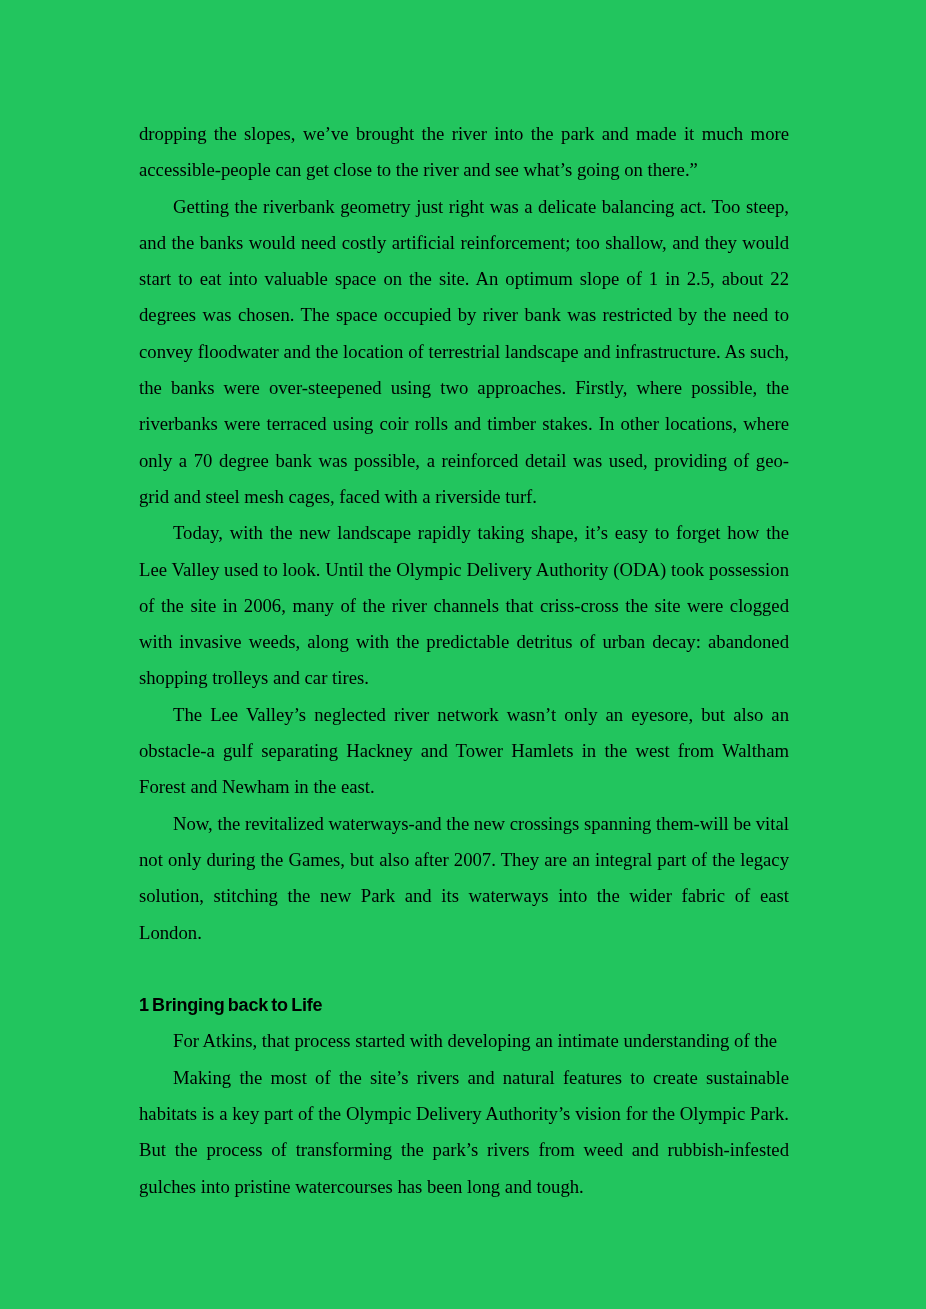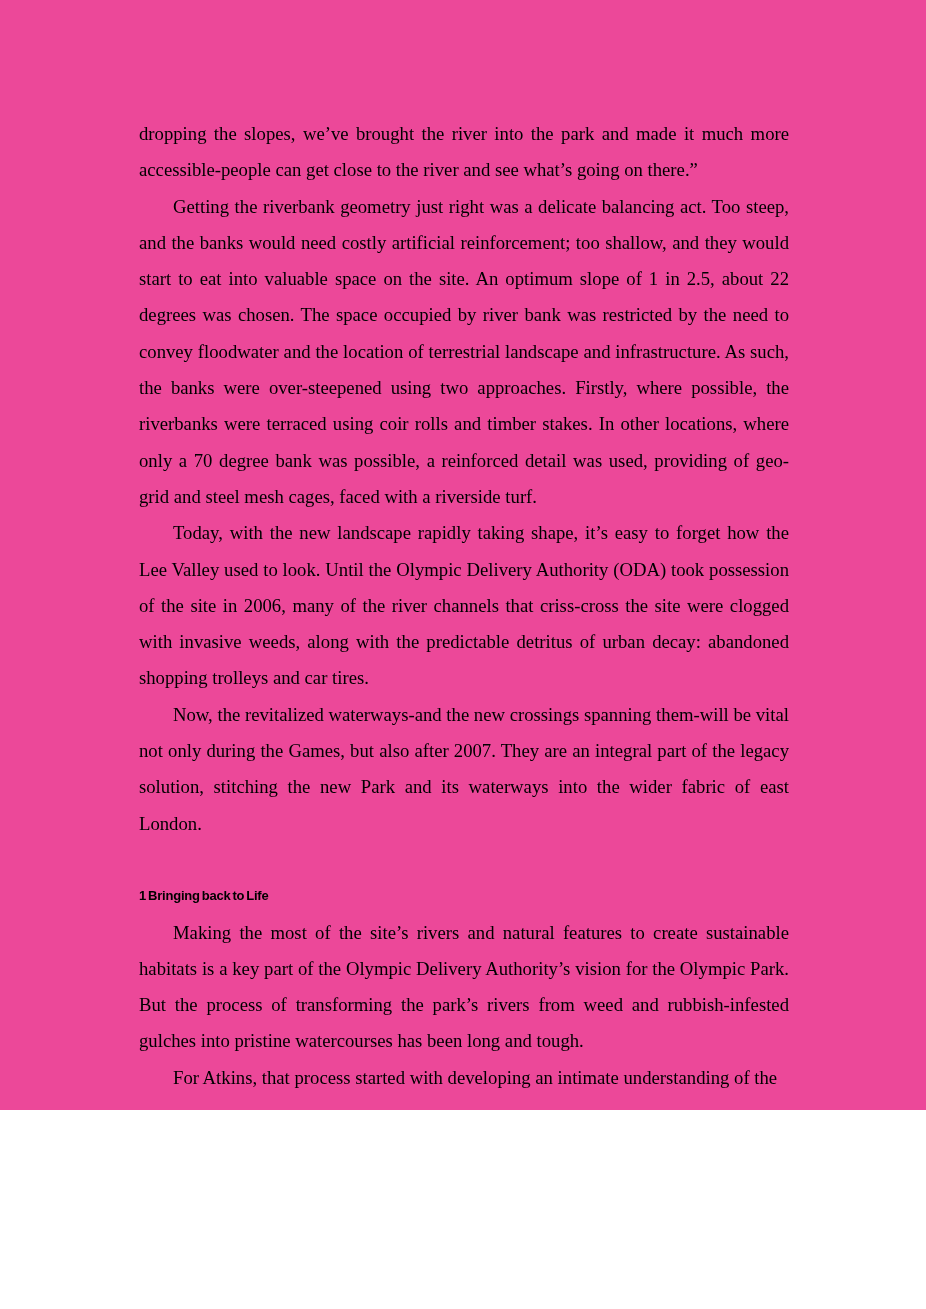--- a/index.html
+++ b/index.html
@@ -3,22 +3,22 @@
 <meta charset="utf-8">
 <style>
   html, body {
     margin: 0;
     padding: 0;
     background: #ffffff;
   }
   .page {
     position: relative;
     width: 926px;
-    height: 1110px;
-    background: #ec4899;
+    height: 1309px;
+    background: #22c55e;
     overflow: hidden;
   }
   .content {
     position: absolute;
     left: 139px;
     top: 116px;
     width: 650px;
     color: #000000;
   }
   .para {
@@ -30,33 +30,34 @@
     text-indent: 34px;
     color: #000000;
   }
   .para.no-indent {
     text-indent: 0;
   }
   .heading {
     margin: 36.3px 0 0 0;
     font-family: "Liberation Sans", "DejaVu Sans", sans-serif;
     font-weight: 700;
-    font-size: 13px;
+    font-size: 18px;
     line-height: 36.3px;
     letter-spacing: -0.2px;
     word-spacing: -1.5px;
     color: #000000;
   }
 </style>
 </head>
 <body>
 
 <div class="page">
   <div class="content">
     <p class="para no-indent">dropping the slopes, we’ve brought the river into the park and made it much more accessible-people can get close to the river and see what’s going on there.”</p>
     <p class="para">Getting the riverbank geometry just right was a delicate balancing act. Too steep, and the banks would need costly artificial reinforcement; too shallow, and they would start to eat into valuable space on the site. An optimum slope of 1 in 2.5, about 22 degrees was chosen. The space occupied by river bank was restricted by the need to convey floodwater and the location of terrestrial landscape and infrastructure. As such, the banks were over-steepened using two approaches. Firstly, where possible, the riverbanks were terraced using coir rolls and timber stakes. In other locations, where only a 70 degree bank was possible, a reinforced detail was used, providing of geo-grid and steel mesh cages, faced with a riverside turf.</p>
     <p class="para">Today, with the new landscape rapidly taking shape, it’s easy to forget how the Lee Valley used to look. Until the Olympic Delivery Authority (ODA) took possession of the site in 2006, many of the river channels that criss-cross the site were clogged with invasive weeds, along with the predictable detritus of urban decay: abandoned shopping trolleys and car tires.</p>
+    <p class="para">The Lee Valley’s neglected river network wasn’t only an eyesore, but also an obstacle-a gulf separating Hackney and Tower Hamlets in the west from Waltham Forest and Newham in the east.</p>
     <p class="para">Now, the revitalized waterways-and the new crossings spanning them-will be vital not only during the Games, but also after 2007. They are an integral part of the legacy solution, stitching the new Park and its waterways into the wider fabric of east London.</p>
     <h2 class="heading">1 Bringing back to Life</h2>
+    <p class="para">For Atkins, that process started with developing an intimate understanding of the</p>
     <p class="para">Making the most of the site’s rivers and natural features to create sustainable habitats is a key part of the Olympic Delivery Authority’s vision for the Olympic Park. But the process of transforming the park’s rivers from weed and rubbish-infested gulches into pristine watercourses has been long and tough.</p>
-    <p class="para">For Atkins, that process started with developing an intimate understanding of the</p>
   </div>
 </div>
 
 </body></html>

